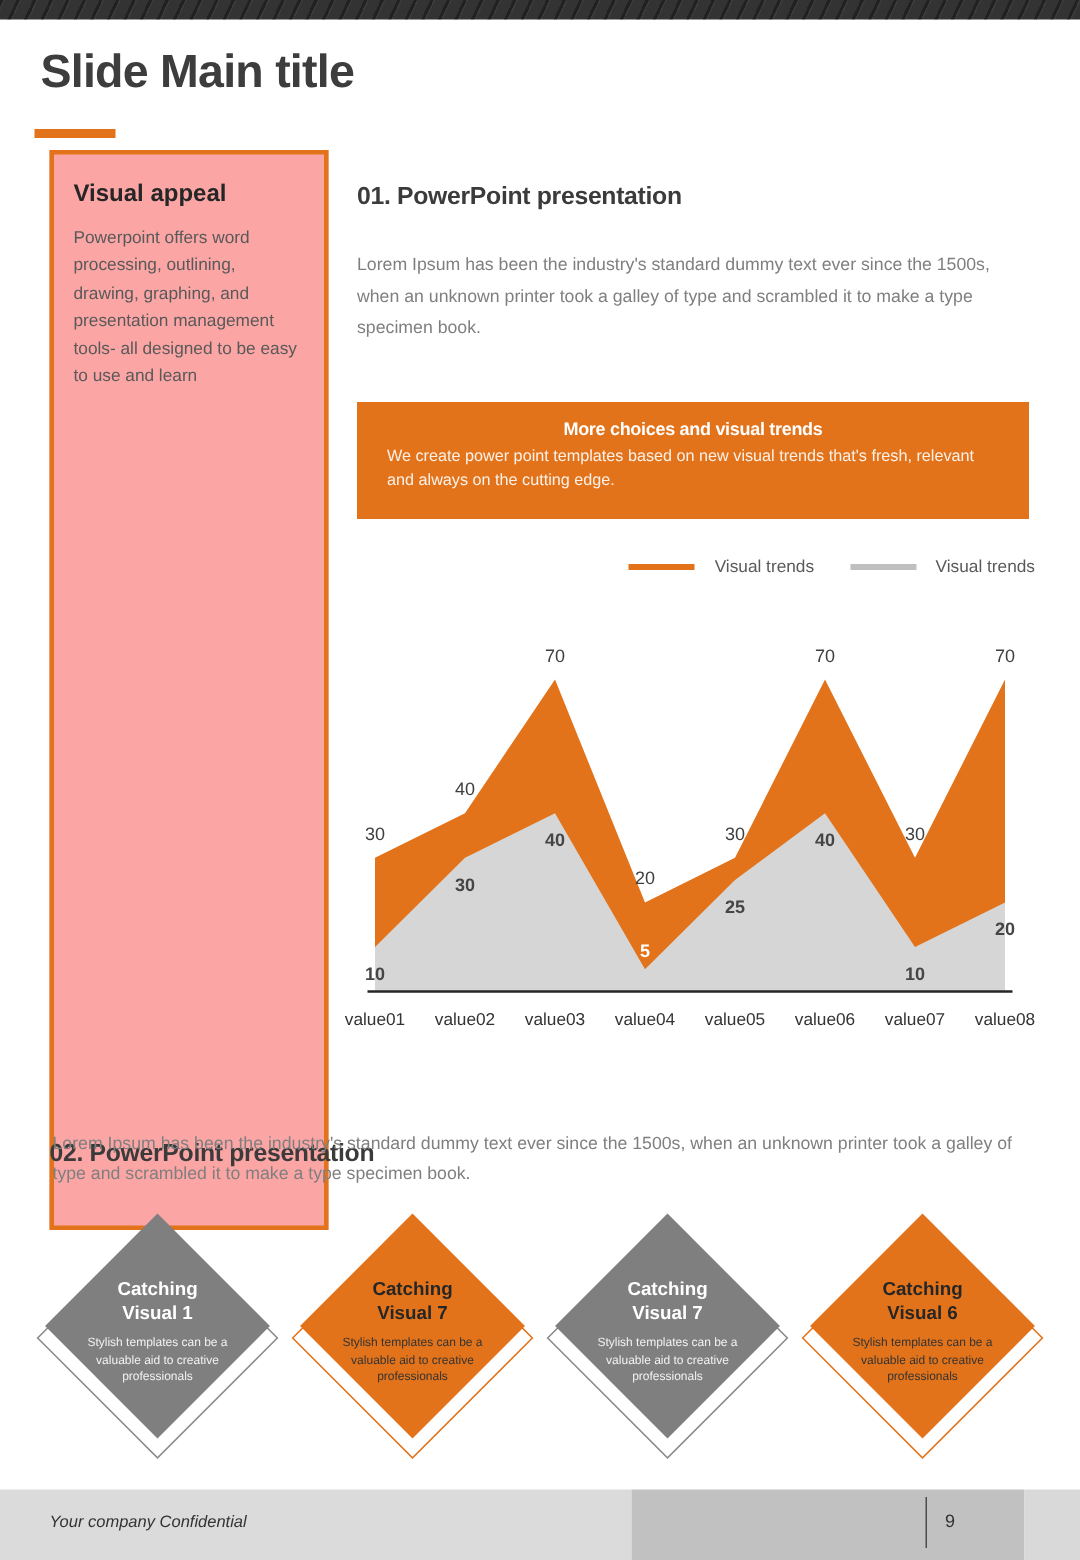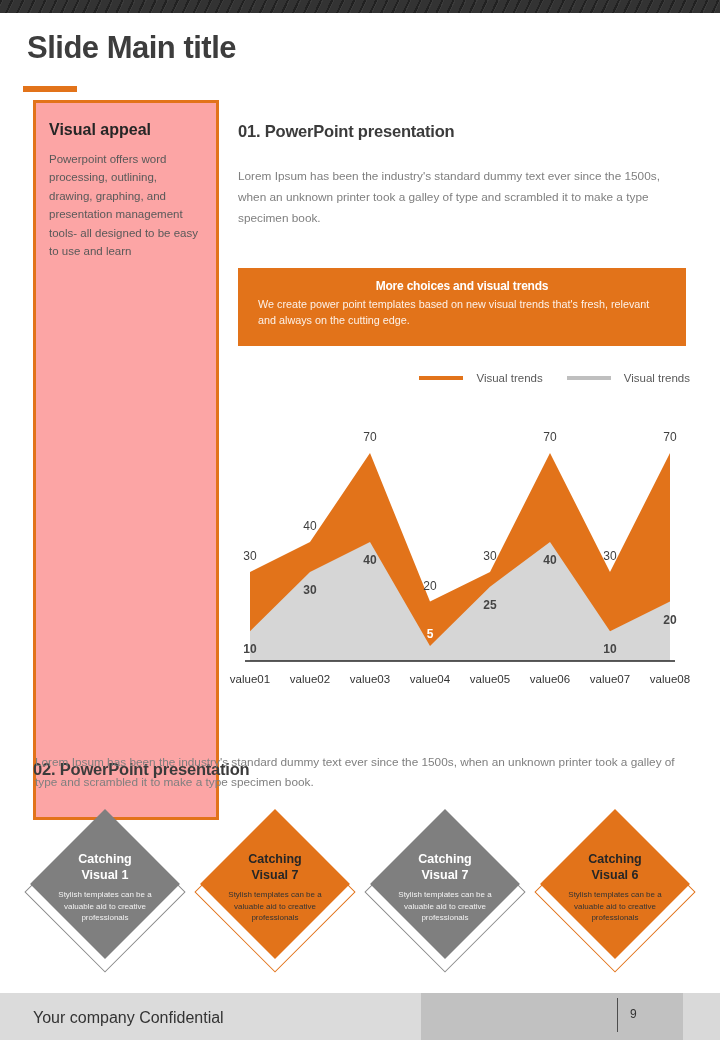--- a/index.html
+++ b/index.html
@@ -93,21 +93,21 @@
   }
   .d-body { font-size:8px; line-height:1.45; color:#f2f2f2; width:118px; margin:0 auto; }
   .dw[data-variant="orange"] .d-title { color:#262626; }
   .dw[data-variant="orange"] .d-body { color:#333333; }
 
   
   .footer { position:absolute; left:0; top:993px; width:720px; height:47px; }
   .f-left  { position:absolute; left:0; top:0; width:421px; height:47px; background:#DBDBDB; }
   .f-mid   { position:absolute; left:421px; top:0; width:262px; height:47px; background:#C1C1C1; }
   .f-right { position:absolute; left:683px; top:0; width:37px; height:47px; background:#D9D9D9; }
-  .f-text  { position:absolute; left:33px; top:16px; font-size:16px; color:#333333; }
+  .f-text  { position:absolute; left:33px; top:16px; font-size:11px; color:#333333;font-style:italic; }
   .f-line  { position:absolute; left:617px; top:5px; width:1px; height:34px; background:#4d4d4d; }
   .f-page  { position:absolute; left:630px; top:14px; font-size:12px; color:#333333; }
 </style>
 </head>
 <body>
 
 <div id="slide">
 
   <div class="topbar"></div>
 

